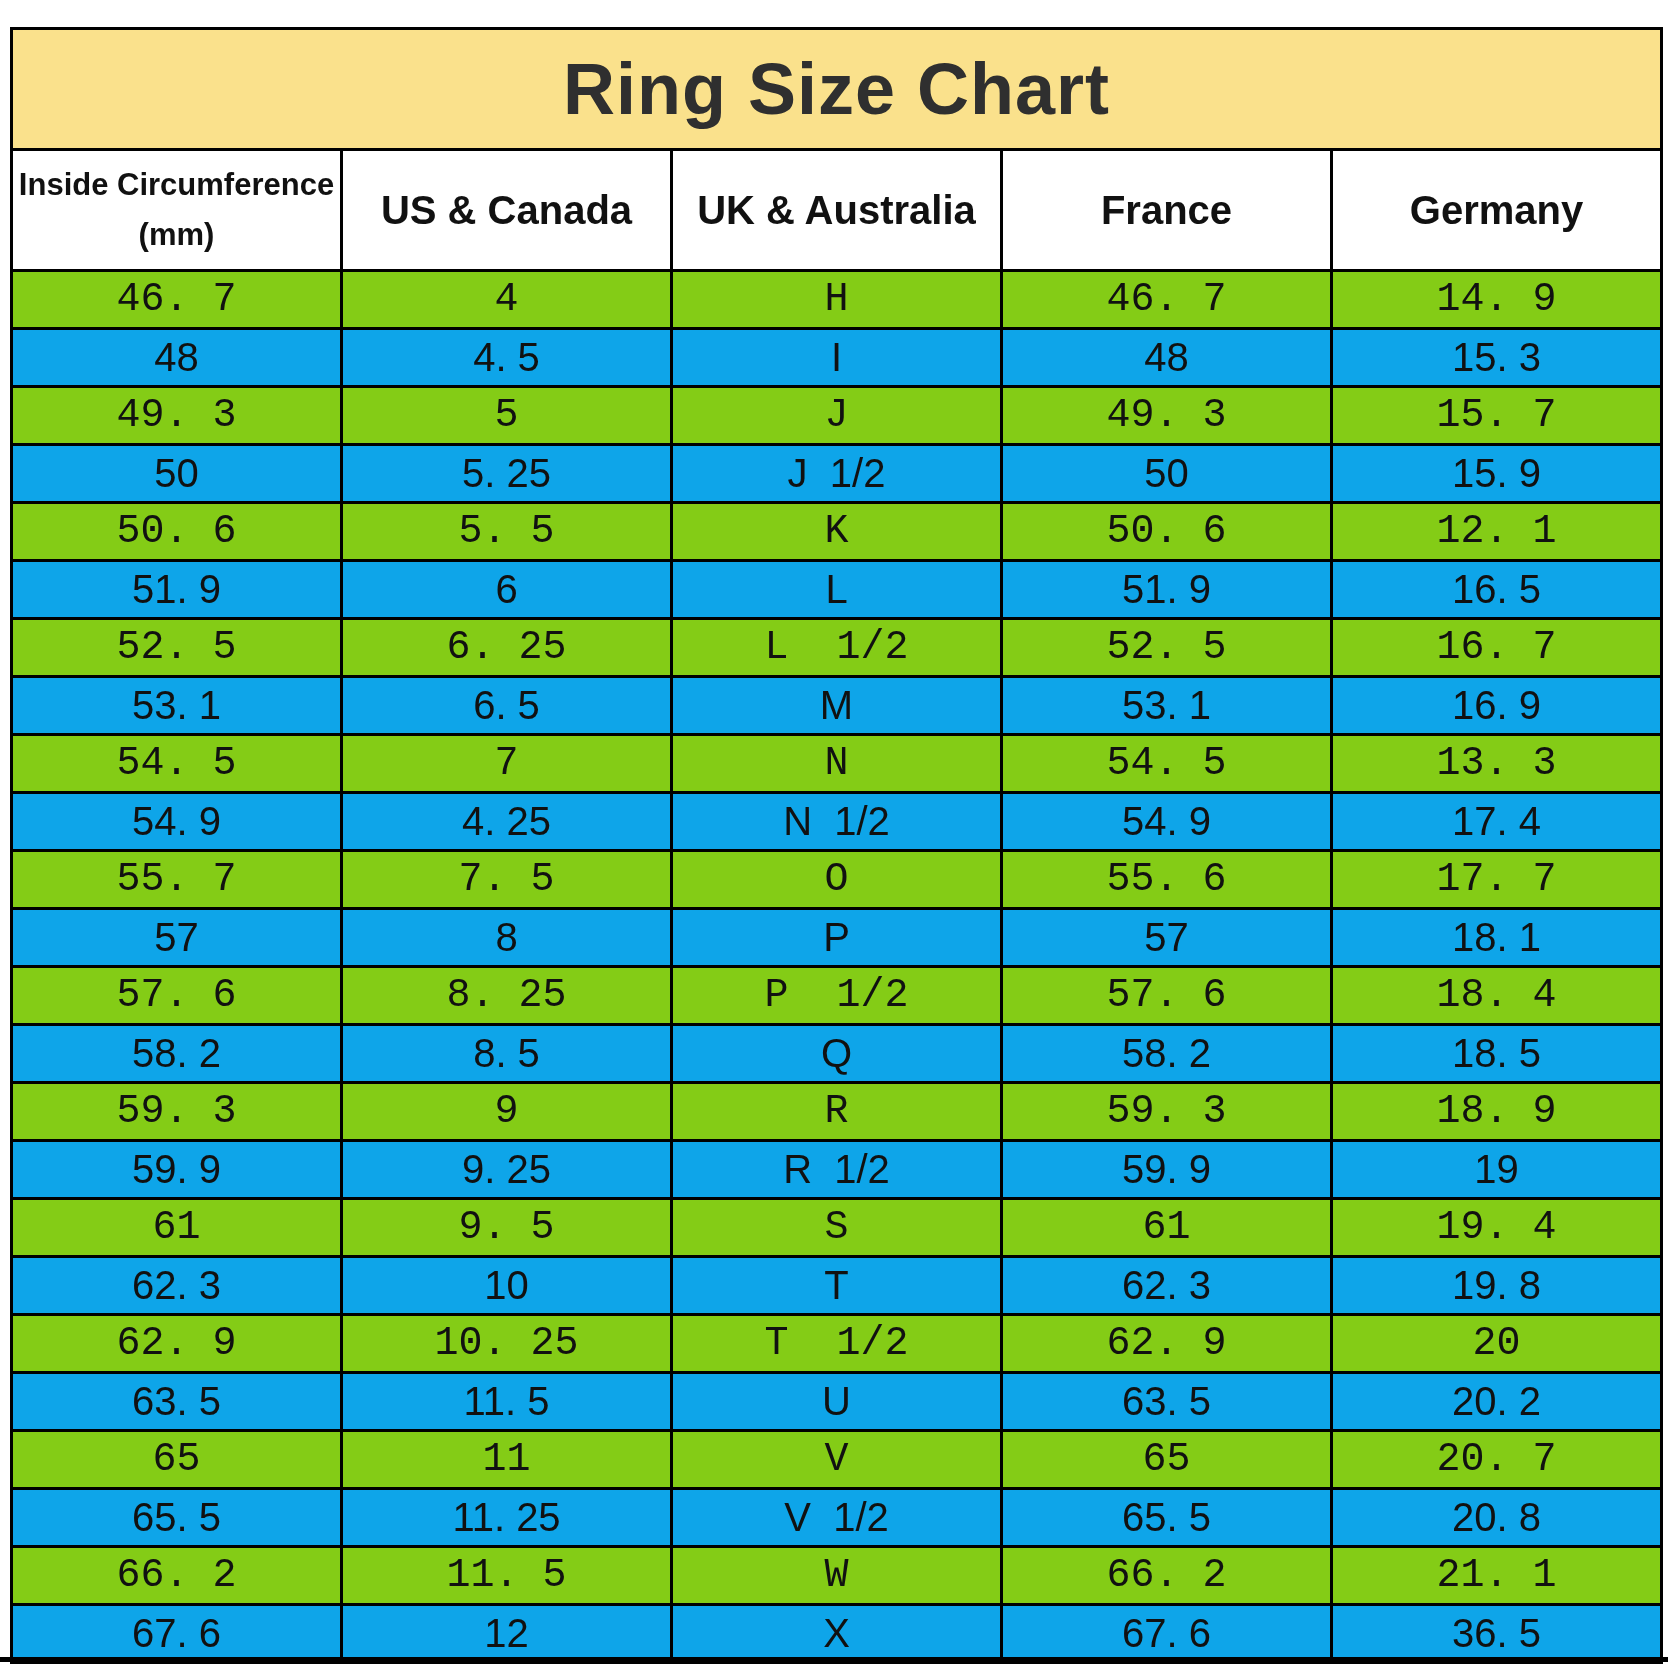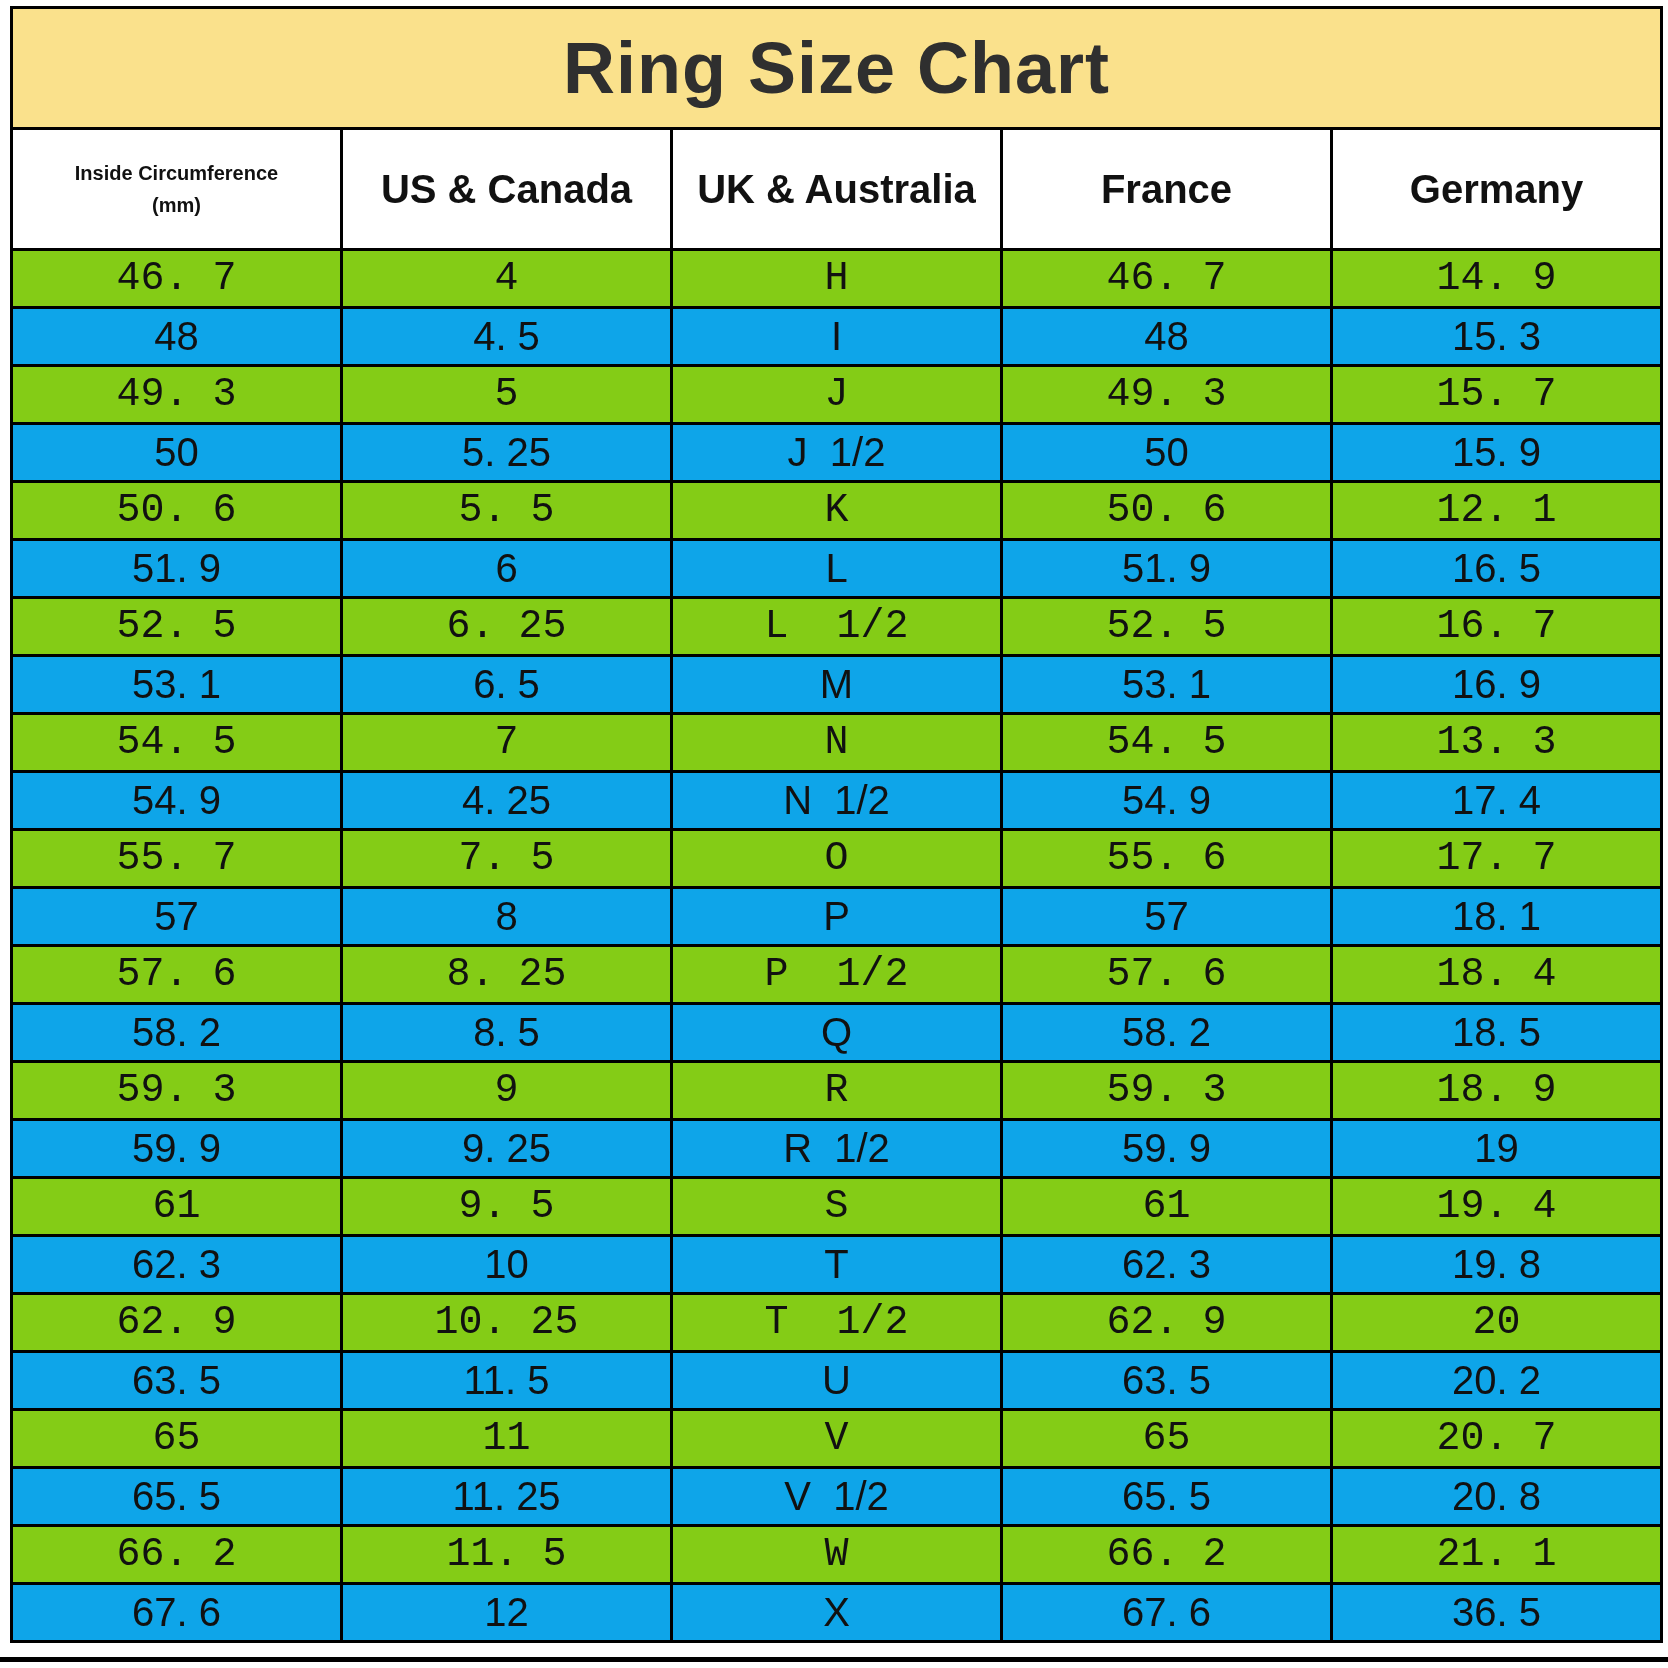--- a/index.html
+++ b/index.html
@@ -13,21 +13,21 @@
   }
   .page {
     position: relative;
     width: 1668px;
     height: 1668px;
     background: #ffffff;
   }
   .chart-wrap {
     position: absolute;
     left: 10px;
-    top: 6px;
+    top: 27px;
     width: 1653px;
   }
   .title-banner {
     box-sizing: border-box;
     height: 124px;
     border: 3px solid #000000;
     background: #FAE18C;
     display: flex;
     align-items: center;
     justify-content: center;
@@ -56,21 +56,21 @@
   table.ring-table col { width: 20%; }
   tr.header-row { height: 121px; }
   tr.header-row th {
     font-size: 40px;
     font-weight: 700;
     background: #ffffff;
     white-space: pre-line;
     line-height: 1.25;
   }
   tr.header-row th.first-col {
-    font-size: 20px;
+    font-size: 31px;
     line-height: 1.6;
   }
   tr.data-row { height: 58px; }
   tr.data-row td {
     font-size: 40px;
     font-weight: 400;
     white-space: pre;
   }
   tr.data-row.striped td { background: #84cc16; font-family: Liberation Mono, monospace; }
   tr.data-row.plain td { background: #0ea5e9; }

